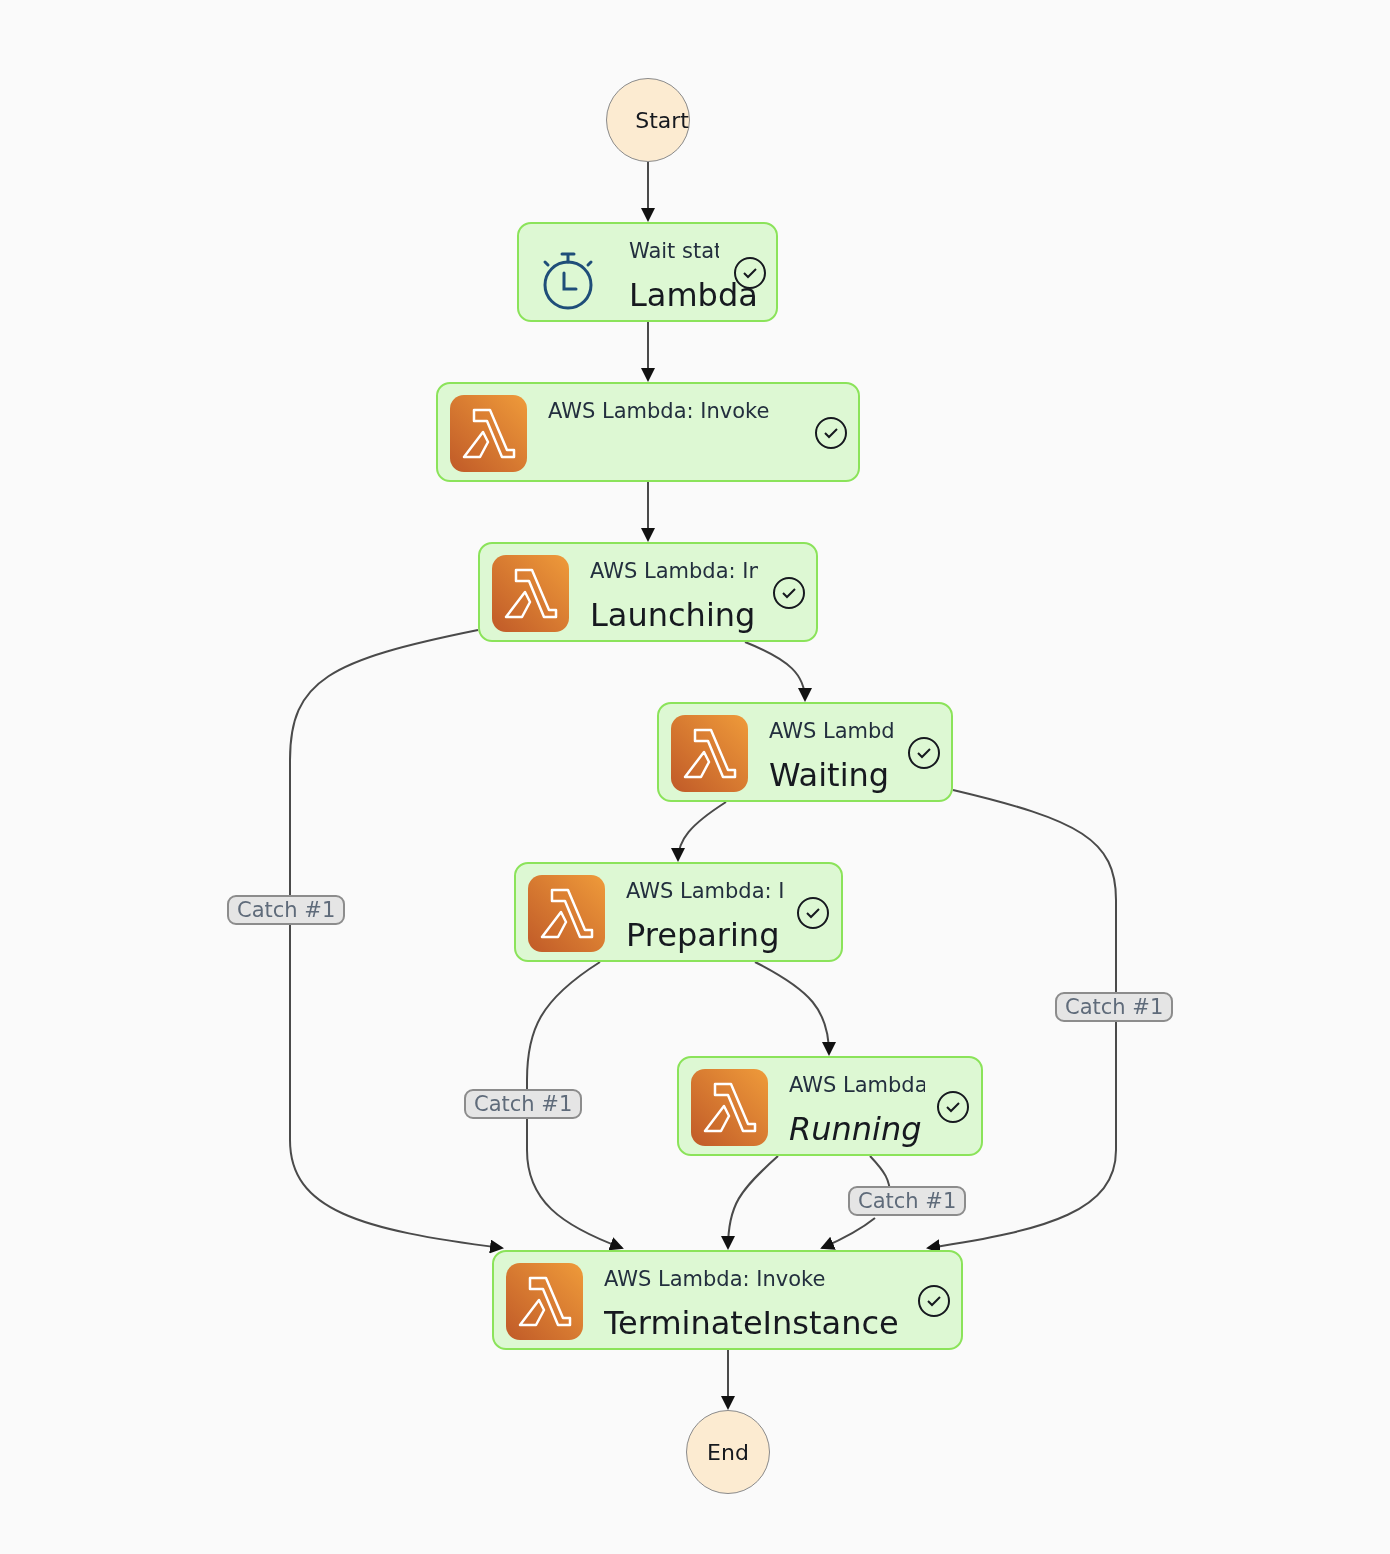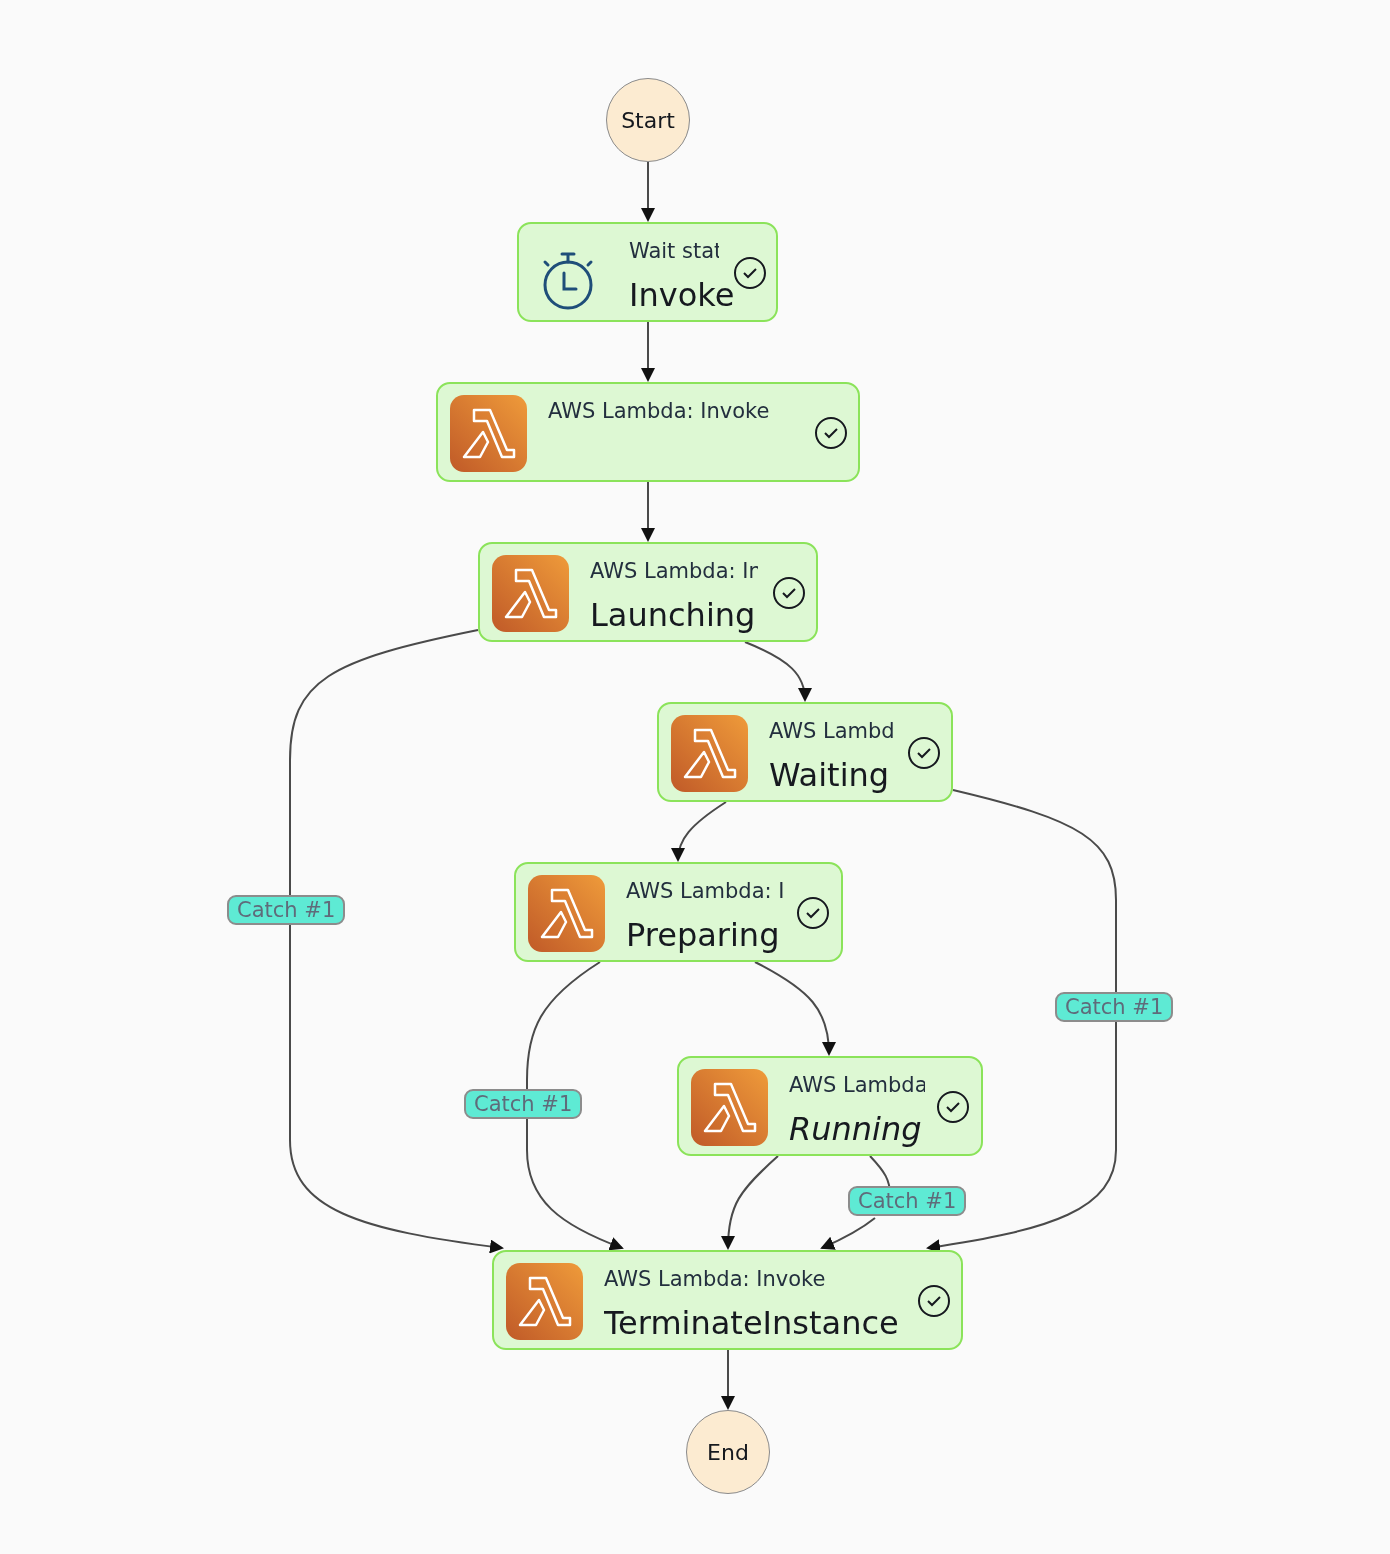--- a/index.html
+++ b/index.html
@@ -21,21 +21,21 @@
     position: absolute; left: 110px; top: 15px; font-size: 21px; color: #232f3e;
     white-space: nowrap; overflow: hidden;
   }
   .state .name {
     position: absolute; left: 110px; top: 52px; font-size: 32px; color: #16191f;
     white-space: nowrap; overflow: hidden;
   }
   .state .check { position: absolute; top: 32px; width: 34px; height: 34px; }
   .catch {
     position: absolute; height: 30px; box-sizing: border-box; padding: 0 8px;
-    background: #5eead4; border: 2px solid #8c8c8c; border-radius: 9px;
+    background: #e5e5e5; border: 2px solid #8c8c8c; border-radius: 9px;
     font-size: 21px; line-height: 26px; color: #5f6b7a; white-space: nowrap;
   }
 </style>
 </head>
 <body>
 
 <svg id="edges" width="1390" height="1554">
   <defs>
     <marker id="arrow" markerWidth="14" markerHeight="14" refX="12" refY="7" orient="auto" markerUnits="userSpaceOnUse">
       <path d="M0,0 L14,7 L0,14 z" fill="#111"></path>
@@ -50,37 +50,37 @@
     <path d="M726,802 C690,825 678,840 678,860" marker-end="url(#arrow)"></path>
     <path d="M953,790 C1080,820 1116,840 1116,900 L1116,1150 C1116,1210 1050,1230 928,1248" marker-end="url(#arrow)"></path>
     <path d="M755,962 C810,990 829,1010 829,1054" marker-end="url(#arrow)"></path>
     <path d="M600,962 C540,1000 527,1030 527,1080 L527,1150 C527,1200 560,1225 622,1248" marker-end="url(#arrow)"></path>
     <path d="M778,1156 C740,1190 728,1205 728,1248" marker-end="url(#arrow)"></path>
     <path d="M870,1156 C885,1172 890,1180 890,1195 M875,1218 C860,1230 845,1238 822,1248" marker-end="url(#arrow)"></path>
     <path d="M728,1350 L728,1408" marker-end="url(#arrow)"></path>
   </g>
 </svg>
 
-<div class="terminal" style="left:606px; top:78px;">
+<div class="terminal" style="left:606px; top:78px;justify-content:flex-end;">
   <span>Start</span>
 </div>
 
 <div class="state" style="left:517px; top:222px; width:261px;">
   <svg class="icon" viewBox="0 0 77 77" style="left:14px;">
     <g fill="none" stroke="#1f4e79" stroke-width="3" stroke-linecap="round">
       <circle cx="35" cy="50" r="23"></circle>
       <line x1="35" y1="20" x2="35" y2="27"></line>
       <line x1="29" y1="19" x2="41" y2="19"></line>
       <line x1="15" y1="30" x2="12" y2="27"></line>
       <line x1="55" y1="30" x2="58" y2="27"></line>
       <polyline points="31,38 31,54 43,54"></polyline>
     </g>
   </svg>
   <div class="type" style="width:90px;">Wait state</div>
-  <div class="name">Invoke</div>
+  <div class="name">Lambda</div>
   <svg class="check" style="left:214px;" viewBox="0 0 34 34">
     <circle cx="17" cy="17" r="15" fill="none" stroke="#16191f" stroke-width="2"></circle>
     <polyline points="11,17 15,21 23,13" fill="none" stroke="#16191f" stroke-width="2"></polyline>
   </svg>
 </div>
 
 <div class="state" style="left:436px; top:382px; width:424px;">
   <svg class="icon" viewBox="0 0 77 77">
     <defs>
         <linearGradient id="lg1" x1="1" y1="0" x2="0" y2="1">

